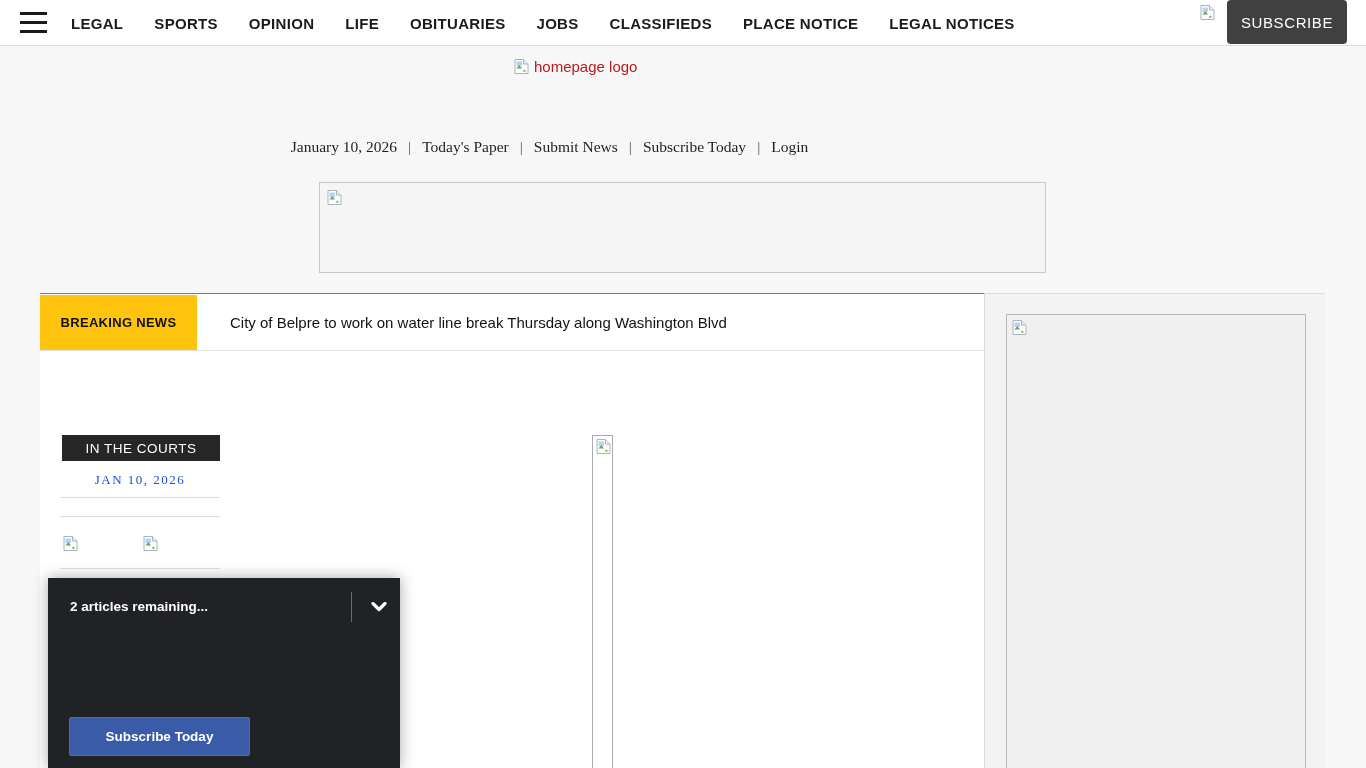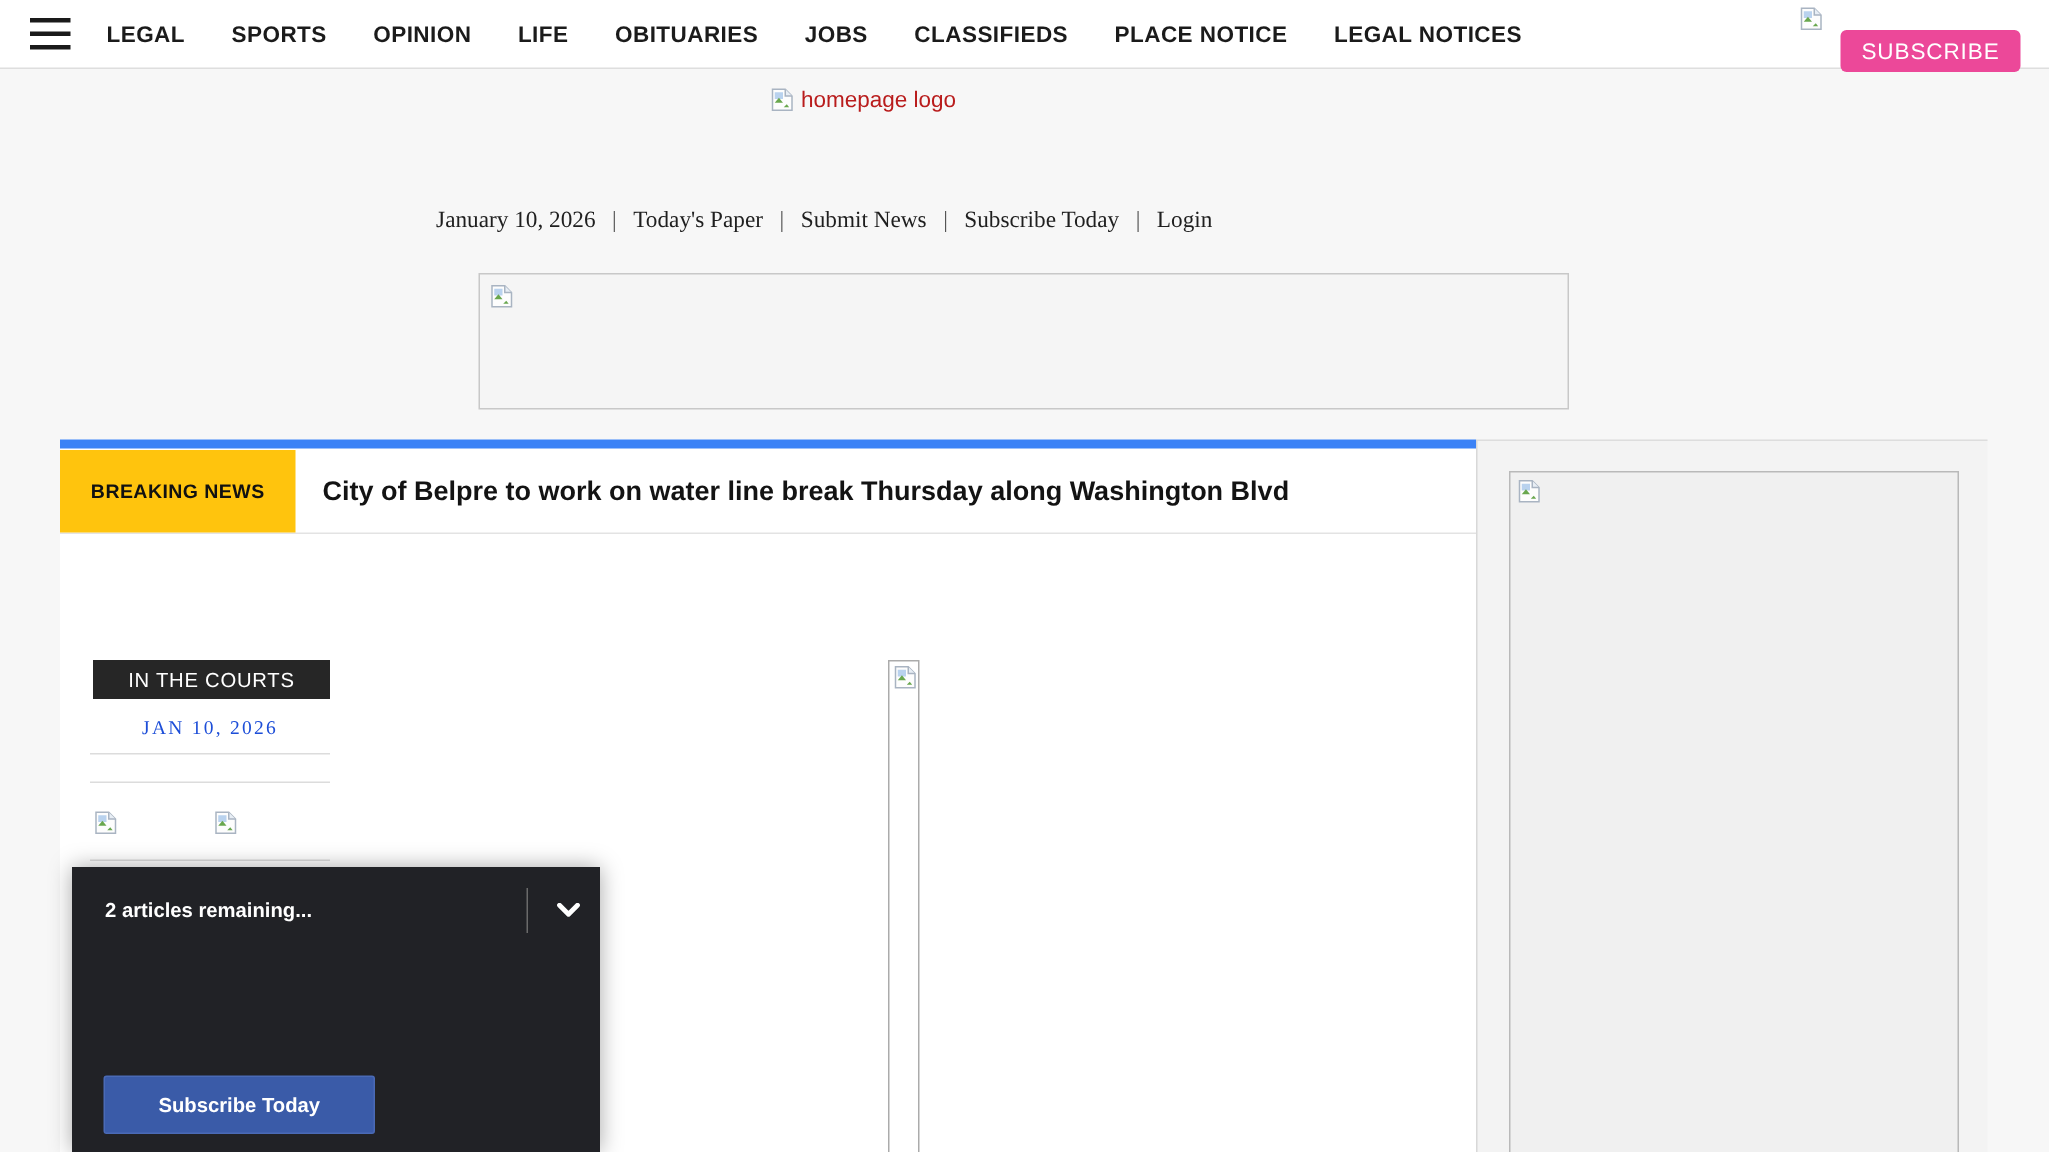--- a/index.html
+++ b/index.html
@@ -24,22 +24,22 @@
   .navlist {
     position:absolute; left:71px; top:0; height:46px;
     display:flex; align-items:center; gap:31px; list-style:none;
   }
   .navlist span {
     font-size:15px; font-weight:700; color:#1b1b1b; letter-spacing:.3px;
     white-space:nowrap; cursor:pointer;
   }
   .nav-bimg { position:absolute; left:1199px; top:4px; }
   .btn-subscribe {
-    position:absolute; left:1227px; top:20px; width:120px; height:28px;
-    background:#ec4899; color:#fff; border:none; border-radius:4px;
+    position:absolute; left:1227px; top:0; width:120px; height:44px;
+    background:#404040; color:#fff; border:none; border-radius:4px;
     font-size:15px; letter-spacing:.6px; font-family:"Liberation Sans",sans-serif;
     display:flex; align-items:center; justify-content:center; cursor:pointer;
   }
 
   
   .logo-row {
     position:absolute; left:513px; top:58px;
     display:flex; align-items:flex-start; gap:4px;
     font-size:15px; color:#b91c1c; cursor:pointer;
   }
@@ -52,21 +52,21 @@
 
   
   .top-ad {
     position:absolute; left:319px; top:182px; width:727px; height:91px;
     background:#f5f5f5; border:1px solid #c8c8c8; padding:6px; cursor:pointer;
   }
 
   
   .main-col {
     position:absolute; left:40px; top:293px; width:944px; height:475px;
-    background:#ffffff; border-top:6px solid #3b82f6;
+    background:#ffffff; border-top:1px solid #3b82f6;
   }
   .sidebar {
     position:absolute; left:984px; top:293px; width:341px; height:475px;
     background:#f3f3f3; border-top:1px solid #dddddd; border-left:1px solid #d8d8d8;
   }
   .sidebar-ad {
     position:absolute; left:21px; top:20px; width:300px; height:455px;
     background:#f0f0f0; border:1px solid #b9b9b9; padding:4px; cursor:pointer;
   }
 
@@ -75,21 +75,21 @@
     position:absolute; left:0; top:1px; width:944px; height:56px;
     background:#fff; border-bottom:1px solid #e3e3e3;
     display:flex; align-items:center;
   }
   .breaking-label {
     width:157px; height:100%; background:#ffc40d; flex:none;
     display:flex; align-items:center; justify-content:center;
     font-size:13px; font-weight:800; letter-spacing:.3px; color:#111;
   }
   .breaking-headline {
-    margin-left:18px; font-size:18px; font-weight:700; color:#131313; cursor:pointer;
+    margin-left:33px; font-size:15px; font-weight:400; color:#131313; cursor:pointer;
   }
 
   
   .article-title {
     position:absolute; left:20px; top:81px;
     font-size:38px; font-weight:900; letter-spacing:-.5px; color:#000;
   }
   .cat-badge {
     position:absolute; left:22px; top:141px; width:158px; height:26px;
     background:#262626; color:#fff; font-size:13.5px; letter-spacing:.5px;

